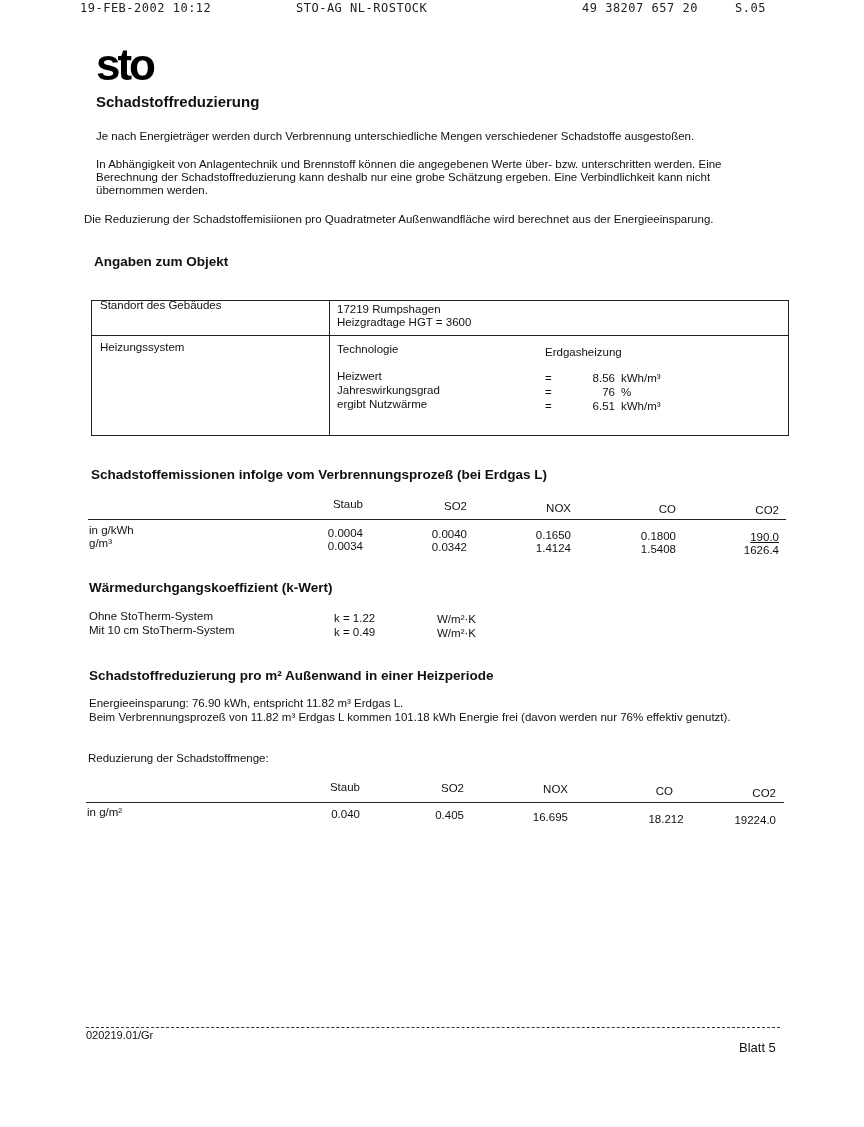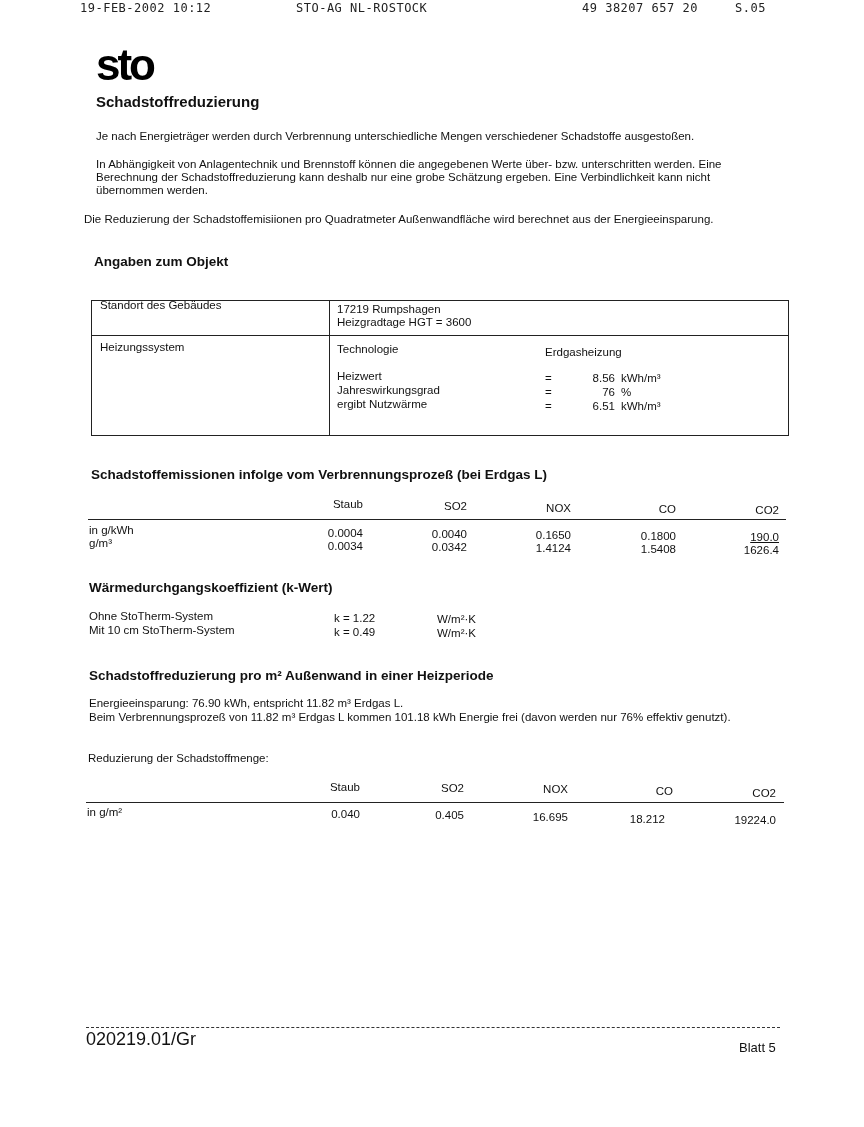--- a/index.html
+++ b/index.html
@@ -106,18 +106,18 @@
 <div class="abs small r" style="left:404px; top:782px; width:60px;">SO2</div>
 <div class="abs small r" style="left:508px; top:783px; width:60px;">NOX</div>
 <div class="abs small r" style="left:613px; top:785px; width:60px;">CO</div>
 <div class="abs small r" style="left:716px; top:787px; width:60px;">CO2</div>
 <div class="rule" style="left:86px; top:802px; width:698px;"></div>
 
 <div class="abs small" style="left:87px; top:806px;">in g/m²</div>
 <div class="abs small r" style="left:300px; top:808px; width:60px;">0.040</div>
 <div class="abs small r" style="left:404px; top:809px; width:60px;">0.405</div>
 <div class="abs small r" style="left:508px; top:811px; width:60px;">16.695</div>
-<div class="abs small r" style="left:605px; top:813px; width:60px;">18.212</div>
+<div class="abs small r" style="left:636px; top:813px; width:60px;text-align:center;">18.212</div>
 <div class="abs small r" style="left:716px; top:814px; width:60px;">19224.0</div>
 
 <div class="footer-line"></div>
-<div class="abs" style="left:86px; top:1029px; font-size:18px;">020219.01/Gr</div>
+<div class="abs" style="left:86px; top:1029px; font-size:11px;">020219.01/Gr</div>
 <div class="abs" style="left:739px; top:1040px; font-size:13px;">Blatt 5</div>
 
 </body></html>

